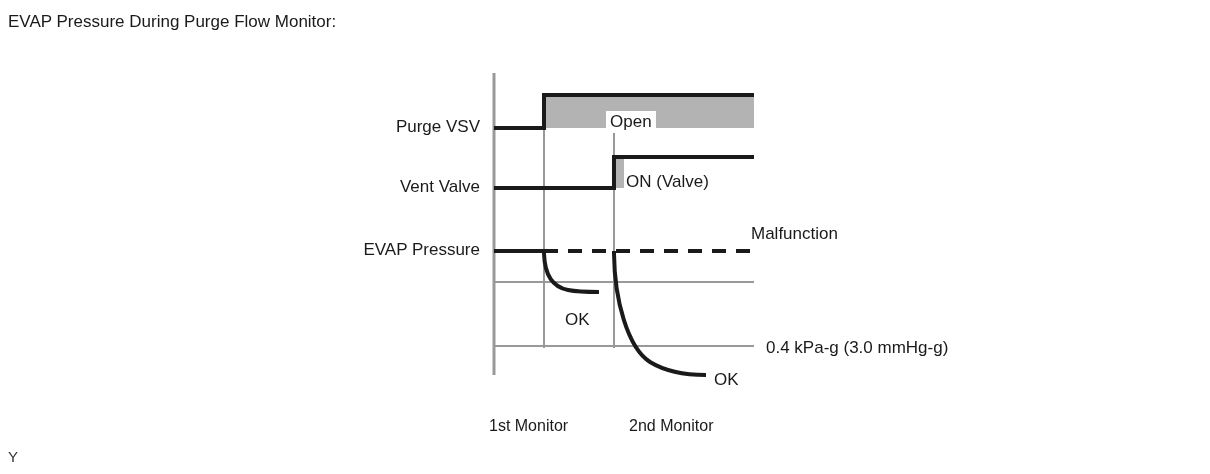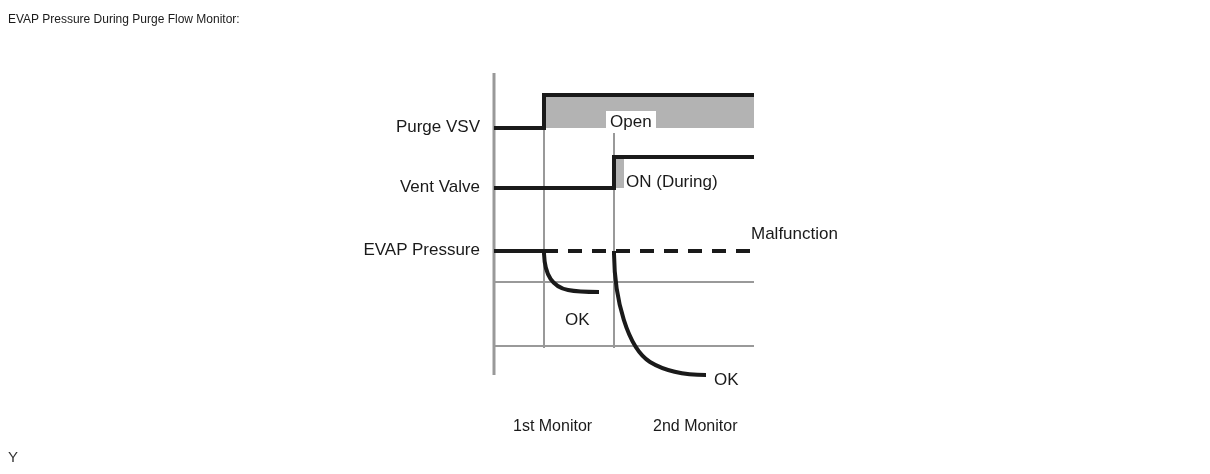--- a/index.html
+++ b/index.html
@@ -12,21 +12,21 @@
     height: 474px;
     position: relative;
     font-family: "Liberation Sans", sans-serif;
     color: #1a1a1a;
     overflow: hidden;
   }
   #page-title {
     position: absolute;
     left: 8px;
     top: 12px;
-    font-size: 12px;
+    font-size: 17px;
     color: #1a1a1a;
     white-space: nowrap;
   }
   #stray-char {
     position: absolute;
     left: 8px;
     top: 448px;
     font-size: 15px;
     color: #333333;
   }
@@ -50,21 +50,20 @@
     font-size: 17px;
     color: #1a1a1a;
     white-space: nowrap;
     transform: translateY(-50%);
   }
   .axis-label {
     position: absolute;
     font-size: 16px;
     color: #1a1a1a;
     white-space: nowrap;
-    margin-left: 24px;
   }
   .state-label {
     position: absolute;
     font-size: 17px;
     color: #1a1a1a;
     white-space: nowrap;
     transform: translateY(-50%);
   }
   .state-label.boxed {
     background: #ffffff;
@@ -127,23 +126,24 @@
     <span style="position:absolute; right:0; top:-11px; white-space:nowrap;">Purge VSV</span>
   </div>
   <div class="row-label" style="right:746px; left:auto; top:188px; width:0;">
     <span style="position:absolute; right:0; top:-11px; white-space:nowrap;">Vent Valve</span>
   </div>
   <div class="row-label" style="right:746px; left:auto; top:251px; width:0;">
     <span style="position:absolute; right:0; top:-11px; white-space:nowrap;">EVAP Pressure</span>
   </div>
 
   <div class="state-label boxed" style="left:590px; top:122px;">Open</div>
-  <div class="state-label" style="left:610px; top:182px;">ON (During)</div>
+  <div class="state-label" style="left:610px; top:182px;">ON (Valve)</div>
 
   <div class="right-label" style="left:735px; top:234px;text-align:center;">Malfunction</div>
+  <div class="right-label" style="left:750px; top:348px;">0.4 kPa-g (3.0 mmHg-g)</div>
 
   <div class="ok-label" style="left:549px; top:320px;">OK</div>
   <div class="ok-label" style="left:698px; top:380px;">OK</div>
 
   <div class="axis-label" style="left:473px; top:417px;">1st Monitor</div>
   <div class="axis-label" style="left:613px; top:417px;">2nd Monitor</div>
 
 </div>
 
 <div id="stray-char">Y</div>

